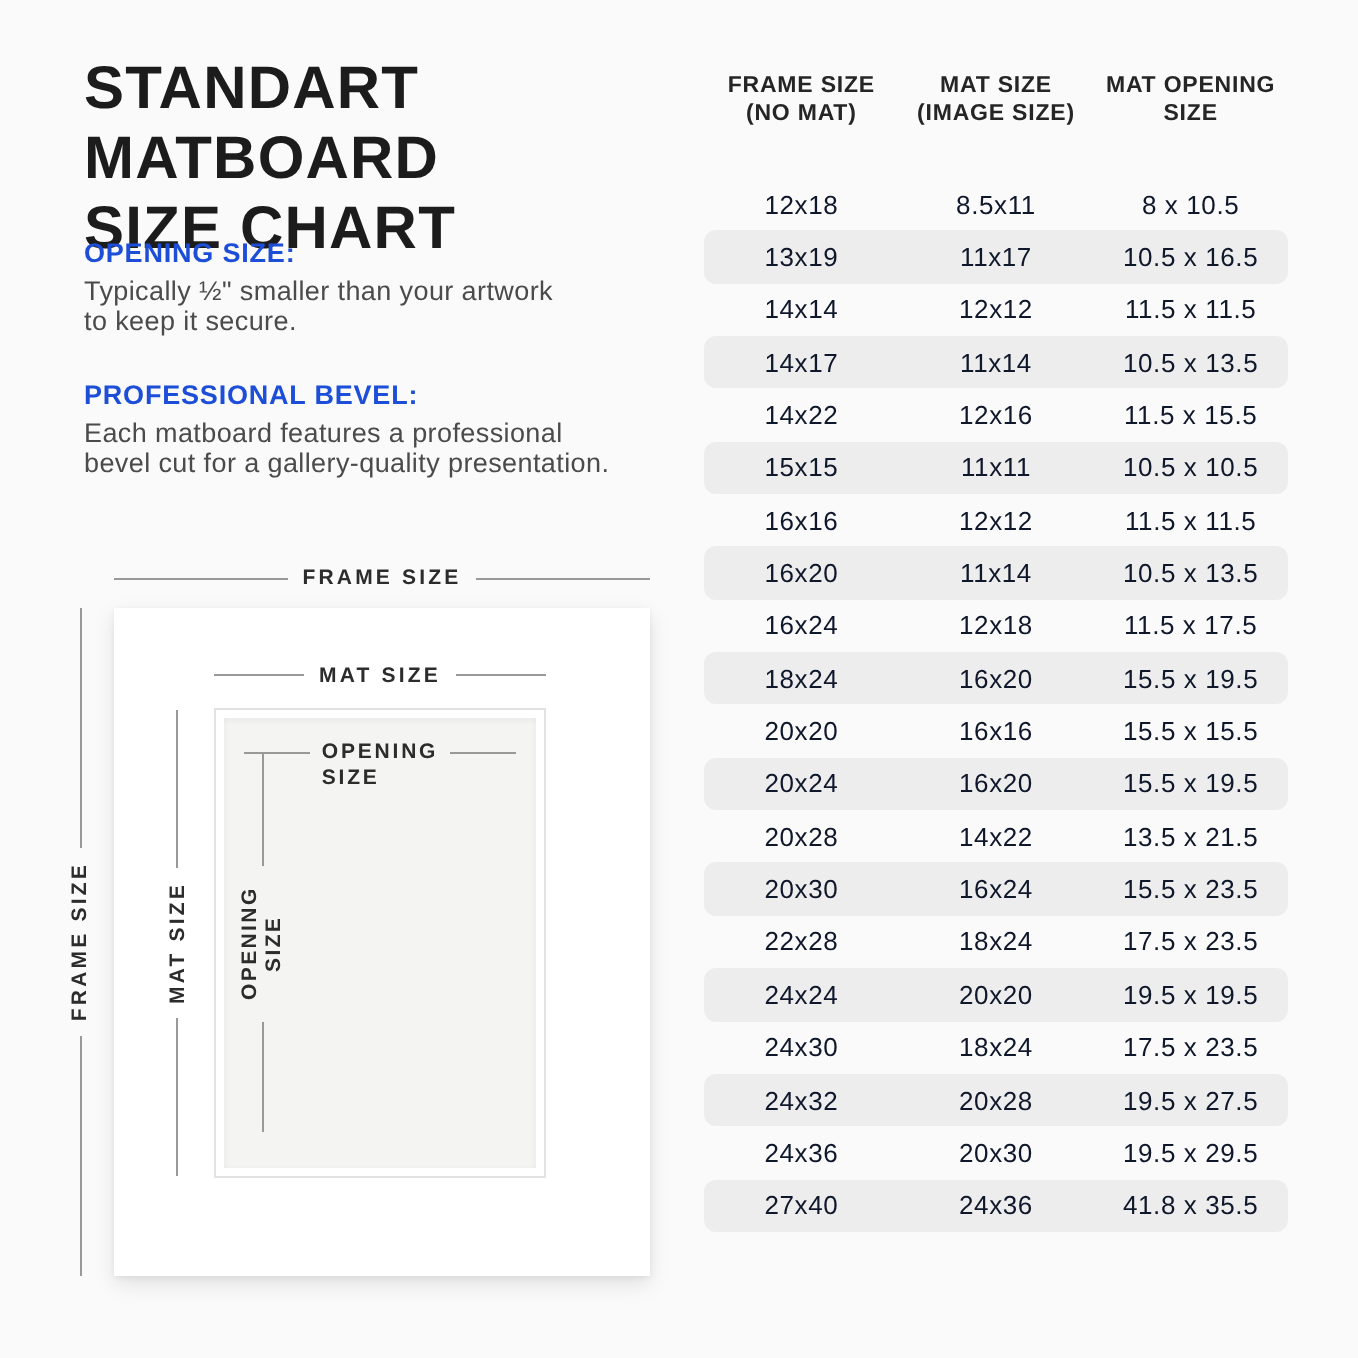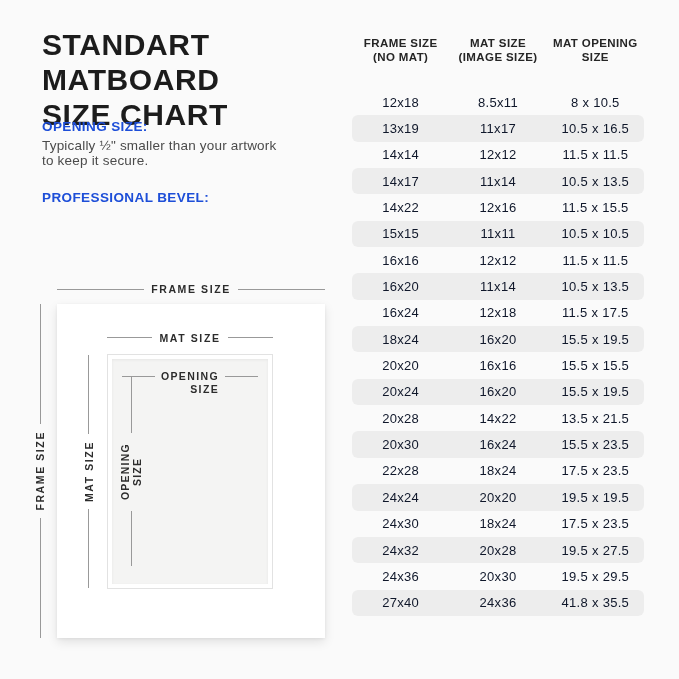--- a/index.html
+++ b/index.html
@@ -59,21 +59,21 @@
 
   .opening {
     position:absolute; left:51px; top:51px; width:164px; height:233px;
     background:var(--opening_fill,#f4f4f3);
     border:4px solid #fff;
     outline:1px solid #e2e2e2;
     box-shadow:inset 0 1px 3px rgba(0,0,0,0.06);
   }
   .opening-h-measure { position:absolute; left:10px; right:10px; top:11px; display:flex; gap:6px; }
   .opening-h-measure .hline { flex:1; height:1px; background:var(--measure_line,#999); align-self:flex-start; margin-top:6px; }
-  .opening-h-measure .measure-label { white-space:pre-line; text-align:right; line-height:12.5px; letter-spacing:1.4px; }
+  .opening-h-measure .measure-label { white-space:pre-line; text-align:left; line-height:12.5px; letter-spacing:1.4px; }
   .opening-v-measure { position:absolute; left:6px; top:18px; bottom:18px; width:26px; }
   .opening-v-measure .vtext { height:64px; letter-spacing:1.2px; }
 
   
   .sizes-table { position:absolute; left:352px; top:36px; width:292px; }
   .thead { display:flex; margin-bottom:25px; }
   .th {
     flex:1; text-align:center; white-space:pre-line;
     font-size:11.5px; line-height:14px; font-weight:bold;
     letter-spacing:0.4px; color:#252525;
@@ -91,20 +91,22 @@
 SIZE CHART</h1>
 
   <div class="info-block first">
     <div class="info-heading">OPENING SIZE:</div>
     <p class="info-body">Typically ½" smaller than your artwork
 to keep it secure.</p>
   </div>
 
   <div class="info-block second">
     <div class="info-heading">PROFESSIONAL BEVEL:</div>
+    <p class="info-body">Each matboard features a professional
+bevel cut for a gallery-quality presentation.</p>
   </div>
 
   <div class="h-measure frame-h-measure">
     <span class="hline"></span>
     <span class="measure-label">FRAME SIZE</span>
     <span class="hline"></span>
   </div>
 
   <div class="v-measure frame-v-measure">
     <span class="vline"></span>

